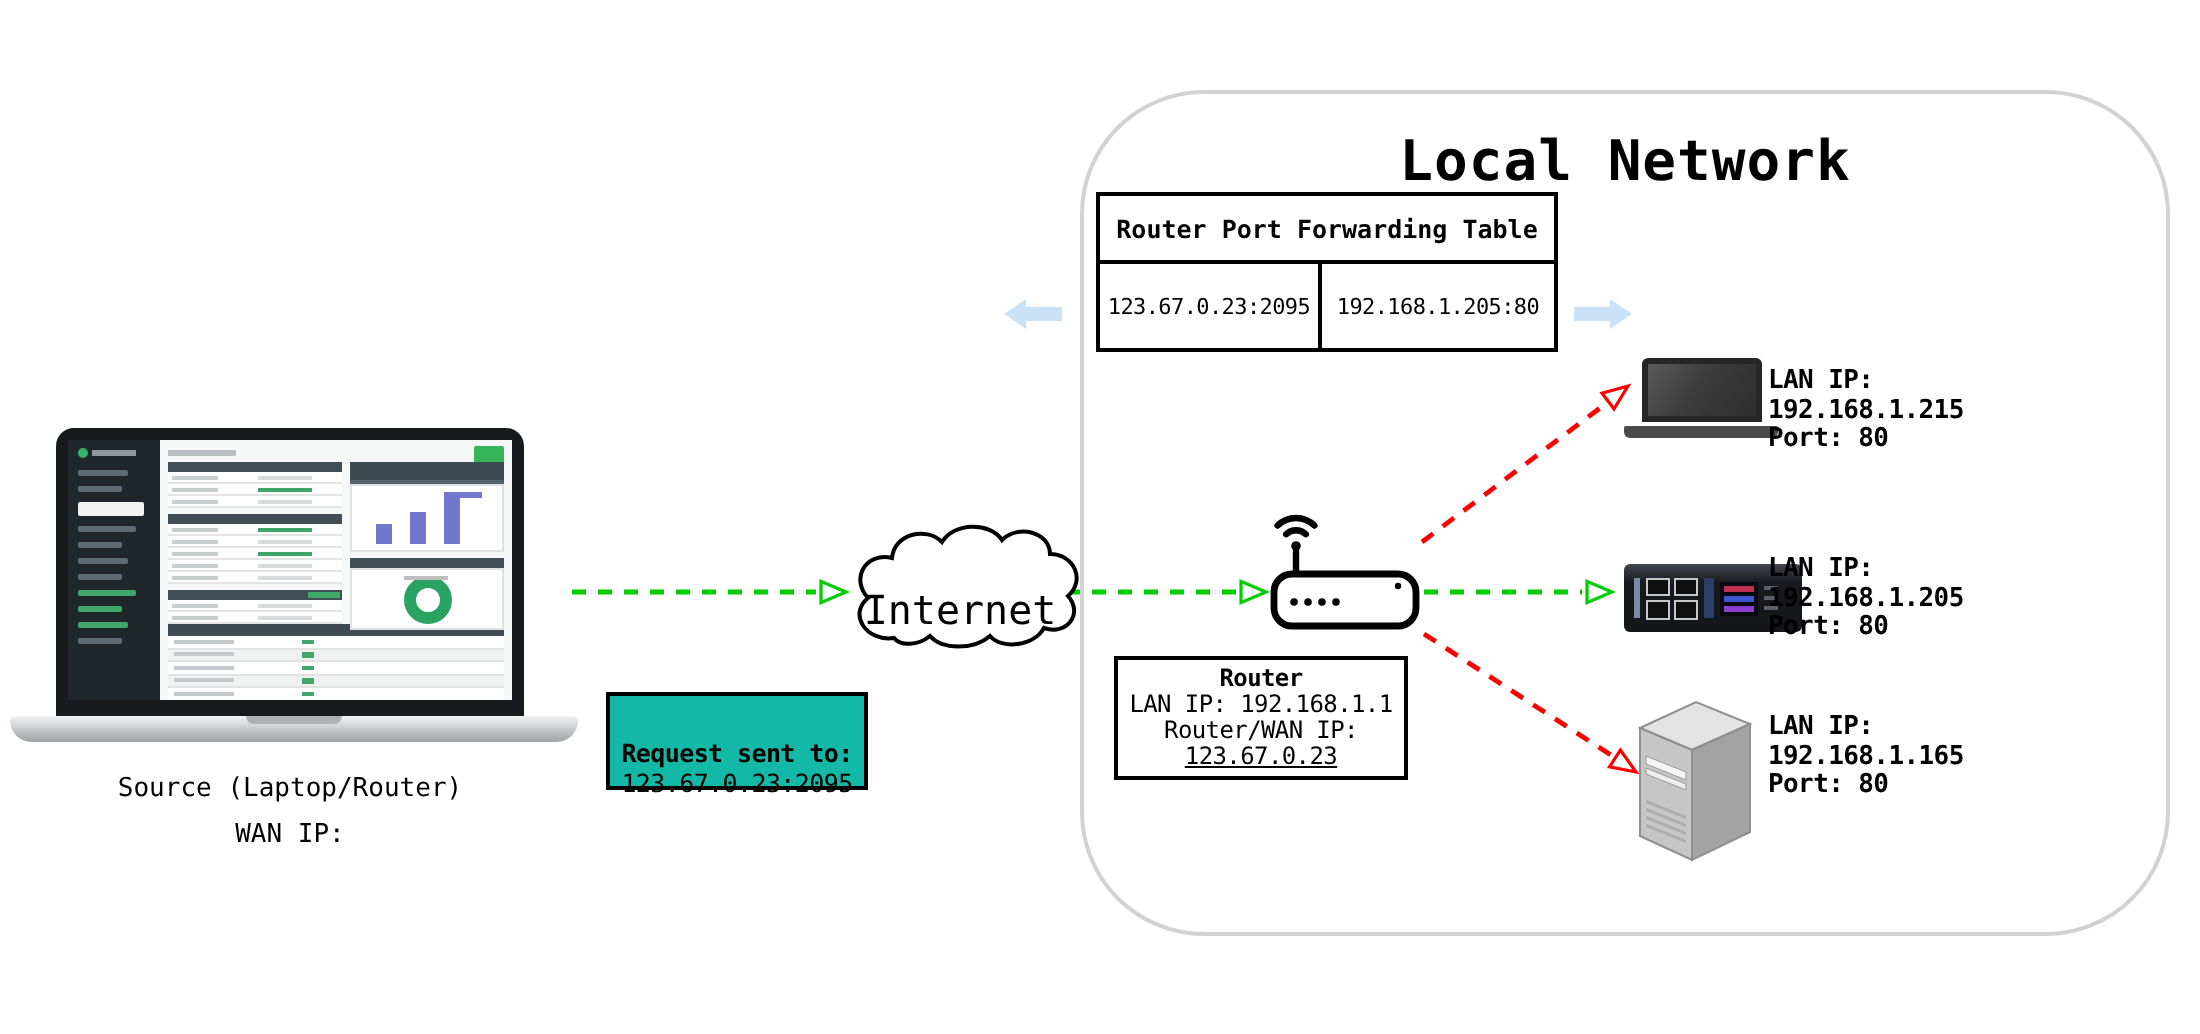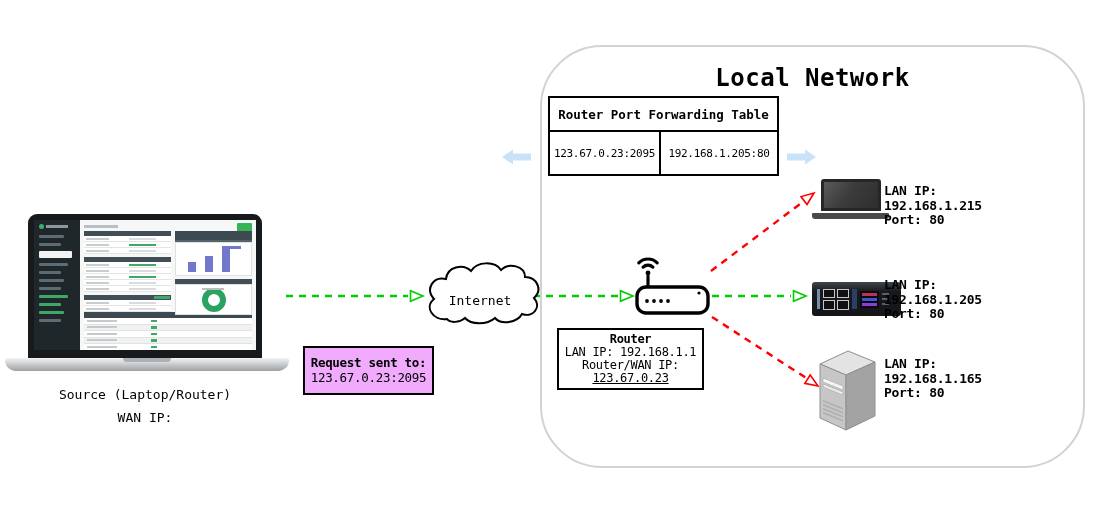--- a/index.html
+++ b/index.html
@@ -10,49 +10,49 @@
   .abs{position:absolute;}
   svg{display:block;}
 
   
   .network-box{
     left:540px;top:45px;width:545px;height:423px;
     border:2px solid #d2d2d2;border-radius:62px;box-sizing:border-box;
   }
   .network-title{
     left:540px;top:64px;width:545px;text-align:center;
-    font-size:24px;font-weight:bold;letter-spacing:.5px;
+    font-size:28px;font-weight:bold;letter-spacing:.5px;
   }
 
   
   table.pf{
     position:absolute;left:548px;top:96px;border-collapse:collapse;background:#fff;
     table-layout:fixed;width:231px;
   }
   table.pf th,table.pf td{border:2px solid #000;text-align:center;vertical-align:middle;padding:2px 1px;}
   table.pf .pf-title{font-size:12.5px;font-weight:bold;height:28px;}
   table.pf .pf-colhead{font-size:12.5px;font-weight:bold;height:46px;line-height:14.5px;}
   table.pf td.pf-val{font-size:11px;height:38px;letter-spacing:-.3px;}
   .pf-c1{width:110px;} .pf-c2{width:117px;}
 
   
   .request-box{
     left:303px;top:346px;width:131px;height:49px;border:2px solid #000;box-sizing:border-box;
-    text-align:center;font-size:12.5px;line-height:15px;padding-top:7px;background:#f0abfc;letter-spacing:-.3px;
+    text-align:center;font-size:12.5px;line-height:15px;padding-top:21px;background:#14b8a6;letter-spacing:-.3px;
   }
   .request-box .b1{font-weight:bold;}
   .router-box{
     left:557px;top:328px;width:147px;border:2px solid #000;box-sizing:border-box;
     text-align:center;font-size:12px;line-height:13px;padding:3px 0 3px 0;background:#fff;letter-spacing:-.3px;
   }
   .router-box .b1{font-weight:bold;}
   .router-box .u{text-decoration:underline;}
 
   .internet-label{
-    left:428px;top:293px;width:104px;text-align:center;font-size:13px;
+    left:428px;top:293px;width:104px;text-align:center;font-size:20px;
   }
 
   
   .src-laptop{left:5px;top:212px;width:285px;height:162px;}
   .lap-screen{
     position:absolute;left:23px;top:2px;width:234px;height:144px;background:#161a1c;
     border-radius:9px 9px 0 0;padding:6px 6px 8px 6px;box-sizing:border-box;
   }
   .lap-screen-inner{width:100%;height:100%;background:#fff;display:flex;overflow:hidden;}
   .dash-side{width:46px;background:#20272b;padding:4px 5px;box-sizing:border-box;flex:none;}

